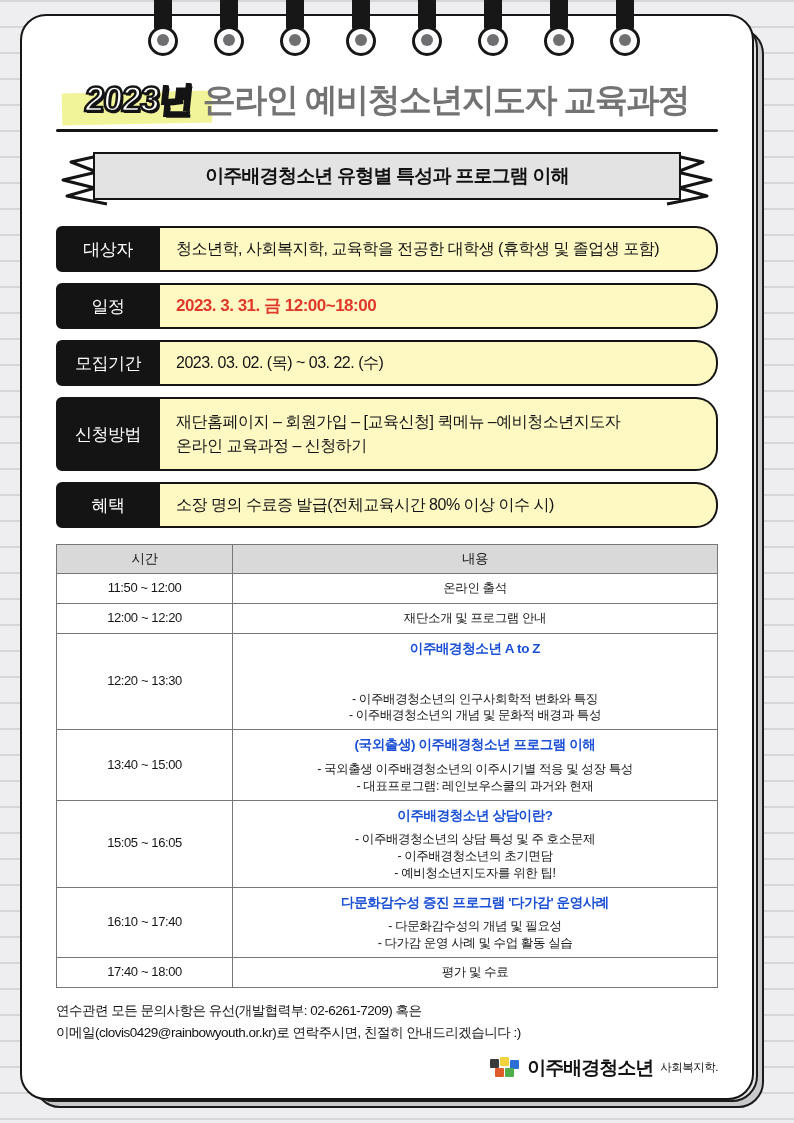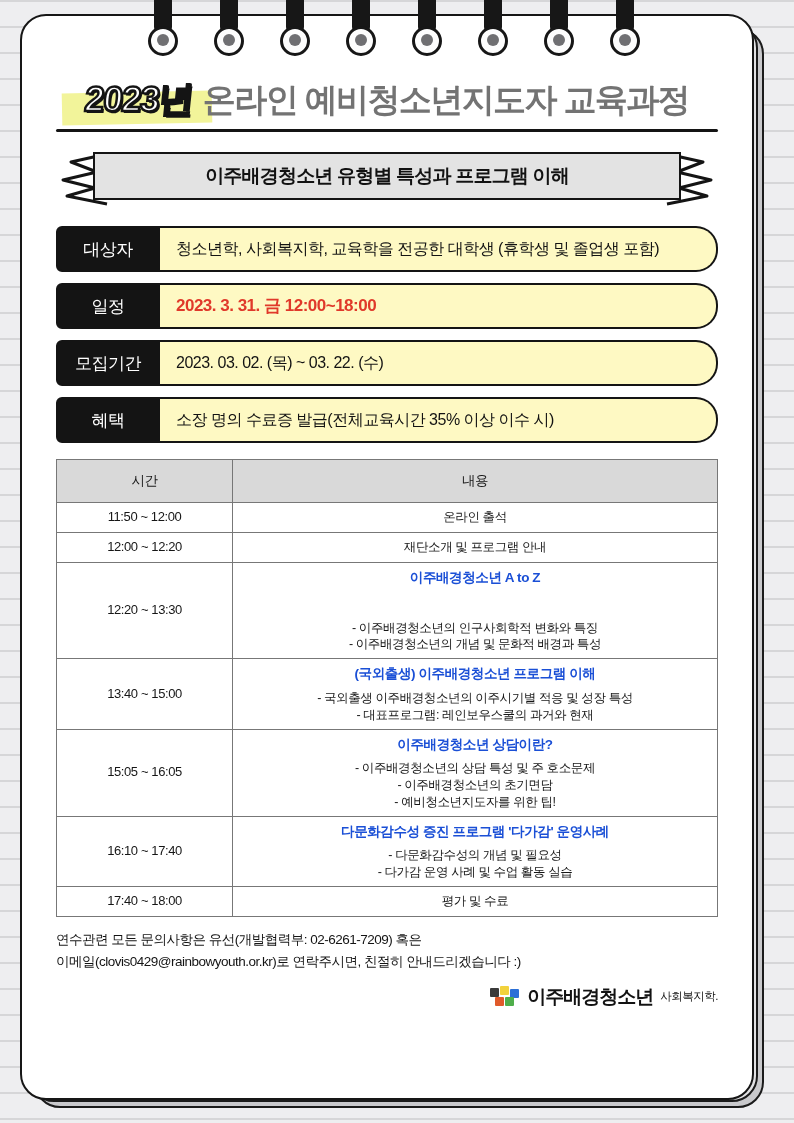--- a/index.html
+++ b/index.html
@@ -206,21 +206,21 @@
     margin: 16px auto 0 auto;
     border-collapse: collapse;
     border: 1.5px solid #555;
   }
   table.schedule th {
     background: #d9d9d9;
     border: 1px solid #777;
     font-size: 13.5px;
     font-weight: normal;
     color: #161616;
-    padding: 12px 2px;
+    padding: 5px 2px;
     letter-spacing: -0.4px;
   }
   table.schedule td {
     border: 1px solid #777;
     font-size: 13px;
     color: #161616;
     padding: 5px 4px;
     text-align: center;
     letter-spacing: -0.4px;
     line-height: 1.45;
@@ -308,24 +308,31 @@
         <div class="info-value accent">
           <div style="white-space: pre-line;">2023. 3. 31.  금 12:00~18:00</div>
         </div>
       </div>
       <div class="info-row">
         <div class="info-label">모집기간</div>
         <div class="info-value">
           <div style="white-space: pre-line;">2023. 03. 02. (목) ~ 03. 22. (수)</div>
         </div>
       </div>
+      <div class="info-row tall">
+        <div class="info-label">신청방법</div>
+        <div class="info-value two-line">
+          <div style="white-space: pre-line;">재단홈페이지 – 회원가입 – [교육신청] 퀵메뉴 –예비청소년지도자
+온라인 교육과정 – 신청하기</div>
+        </div>
+      </div>
       <div class="info-row">
         <div class="info-label">혜택</div>
         <div class="info-value">
-          <div style="white-space: pre-line;">소장 명의 수료증 발급(전체교육시간 35% 이상 이수 시)</div>
+          <div style="white-space: pre-line;">소장 명의 수료증 발급(전체교육시간 80% 이상 이수 시)</div>
         </div>
       </div>
     </div>
 
   <table class="schedule">
     <thead>
       <tr>
         <th>시간</th>
         <th>내용</th>
       </tr>

